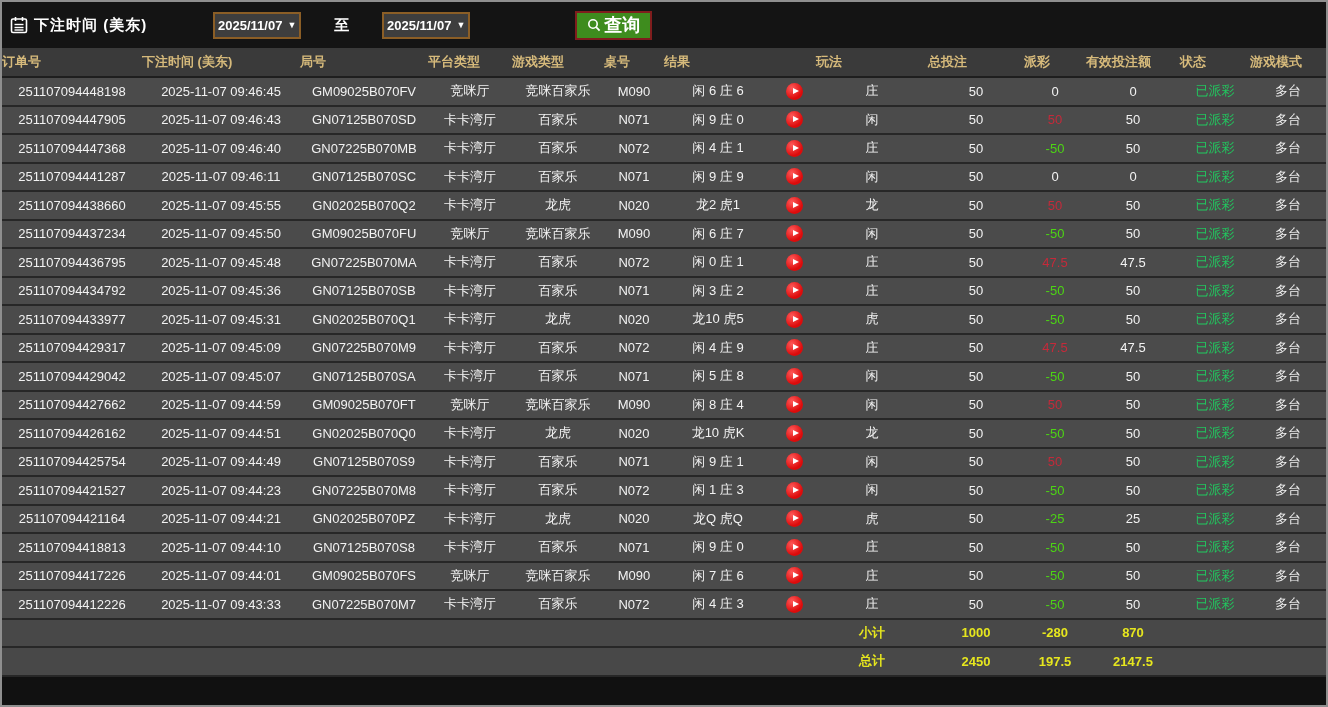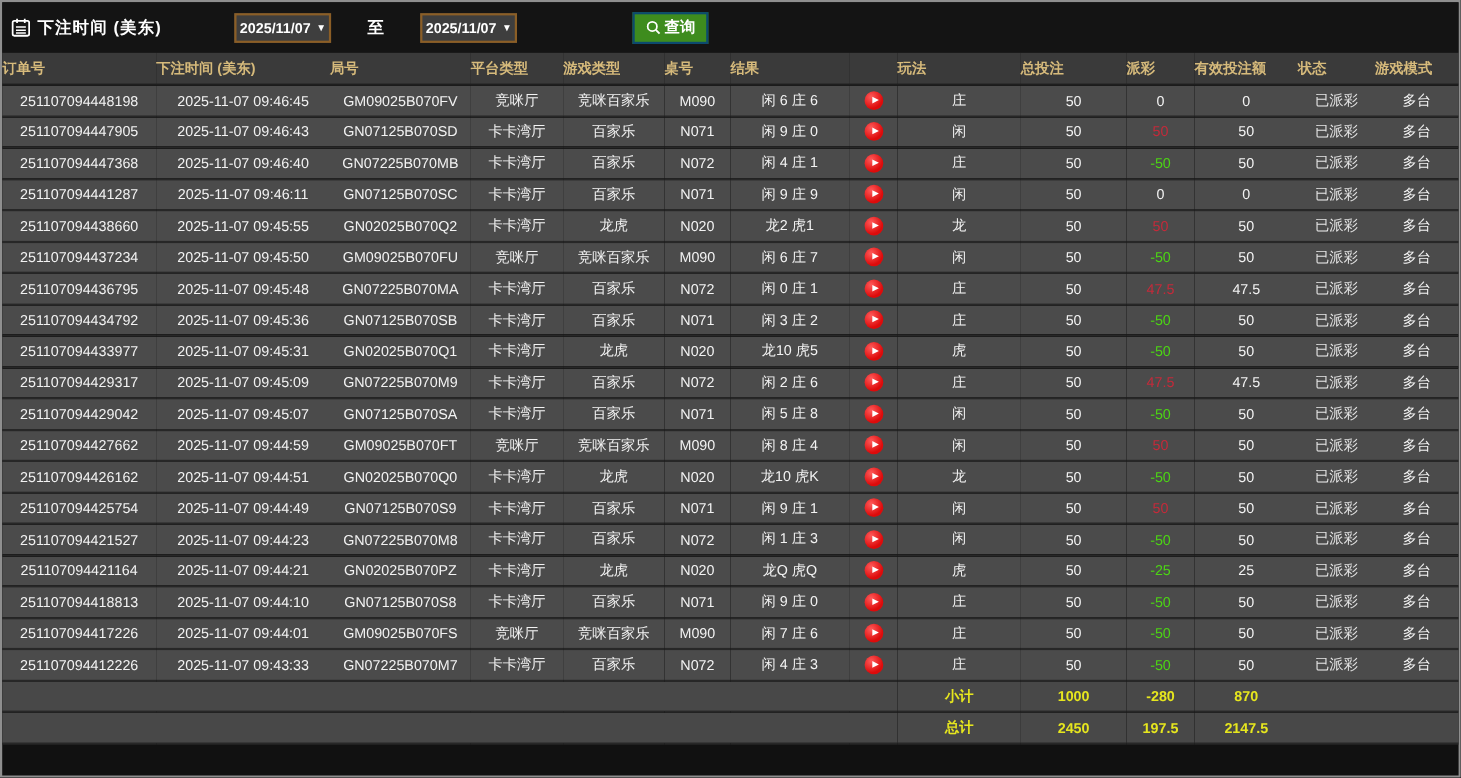--- a/index.html
+++ b/index.html
@@ -39,23 +39,23 @@
   }
   .date-select .caret { font-size:9px; }
   .to-label { font-size:15px; font-weight:bold; margin-left:33px; }
   .date-select.second { margin-left:33px; }
 
   .query-btn {
     margin-left:105px;
     height:29px;
     padding:0 10px;
     background:#3e8c1e;
-    border:2px solid #0c4a6e;
+    border:2px solid #7f1d1d;
     color:#fff;
-    font-size:14px; font-weight:bold;
+    font-size:18px; font-weight:bold;
     display:flex; align-items:center; gap:3px;
     cursor:pointer;
   }
   .query-btn svg { width:14px; height:14px; }
 
   
   table {
     width:1324px;
     table-layout:fixed;
     border-collapse:collapse;
@@ -75,21 +75,21 @@
   tbody tr { height:28.5px; background:#4b4b4b; }
   tbody td {
     color:#f2f2f2; font-size:13px;
     text-align:center; white-space:nowrap; overflow:hidden;
     border-bottom:2px solid #272727;
   }
   tbody tr.total-row { background:#484848;padding-left:16px; }
   .pay-red   { color:#c42a3a; }
   .pay-green { color:#4cd414; }
   .pay-white { color:#f2f2f2; }
-  .status-green { color:#e5e5e5; }
+  .status-green { color:#22c55e; }
   .yellow { color:#e6e61e; font-weight:bold; }
 
   .play-icon {
     display:inline-block;
     width:17px; height:17px;
     border-radius:50%;
     background:radial-gradient(circle at 35% 30%, #ff5a5a, #dd0b0b 65%);
     position:relative;
     vertical-align:middle;
     cursor:pointer;
@@ -321,21 +321,21 @@
           <td class="status-green">已派彩</td>
           <td>多台</td>
         </tr>
         <tr>
           <td>251107094429317</td>
           <td>2025-11-07 09:45:09</td>
           <td>GN07225B070M9</td>
           <td>卡卡湾厅</td>
           <td>百家乐</td>
           <td>N072</td>
-          <td>闲 2 庄 6</td>
+          <td>闲 4 庄 9</td>
           <td><span class="play-icon"></span></td>
           <td>庄</td>
           <td>50</td>
           <td class="pay-red">47.5</td>
           <td>47.5</td>
           <td class="status-green">已派彩</td>
           <td>多台</td>
         </tr>
         <tr>
           <td>251107094429042</td>

